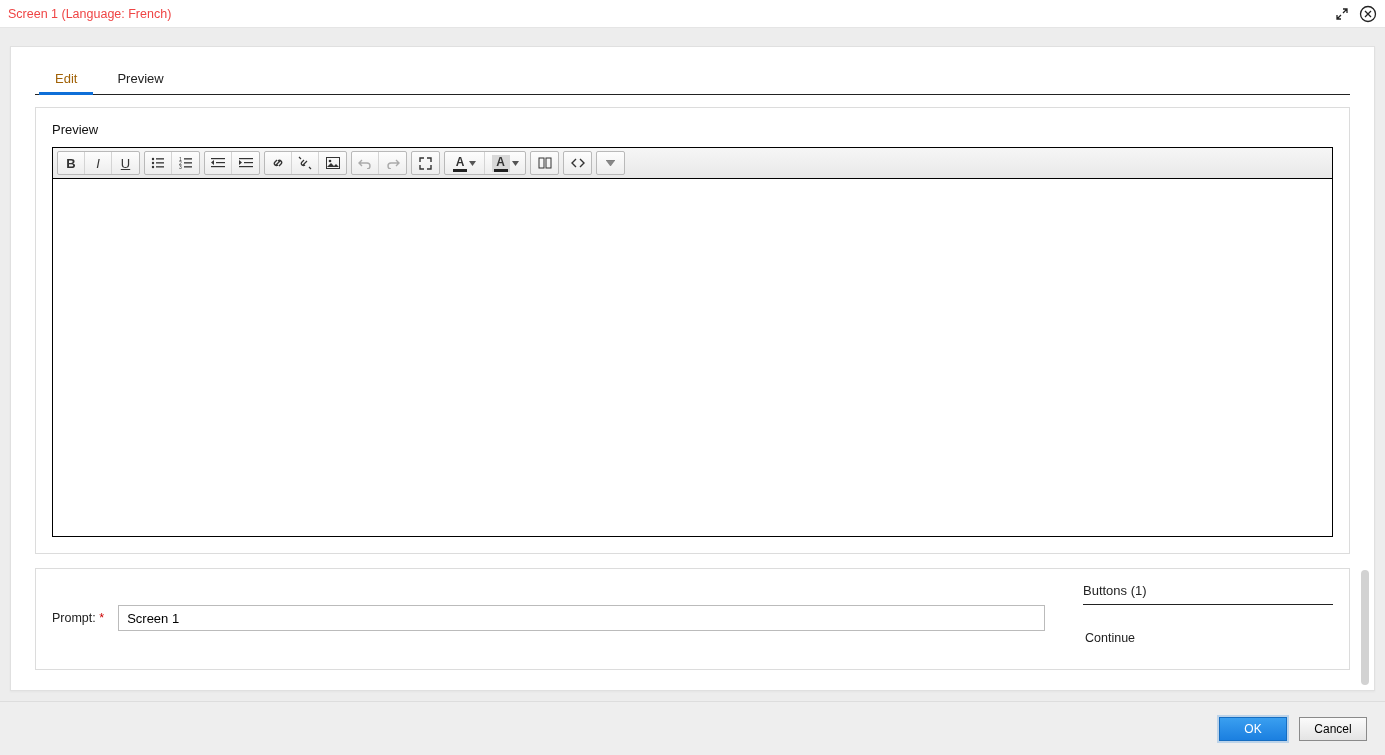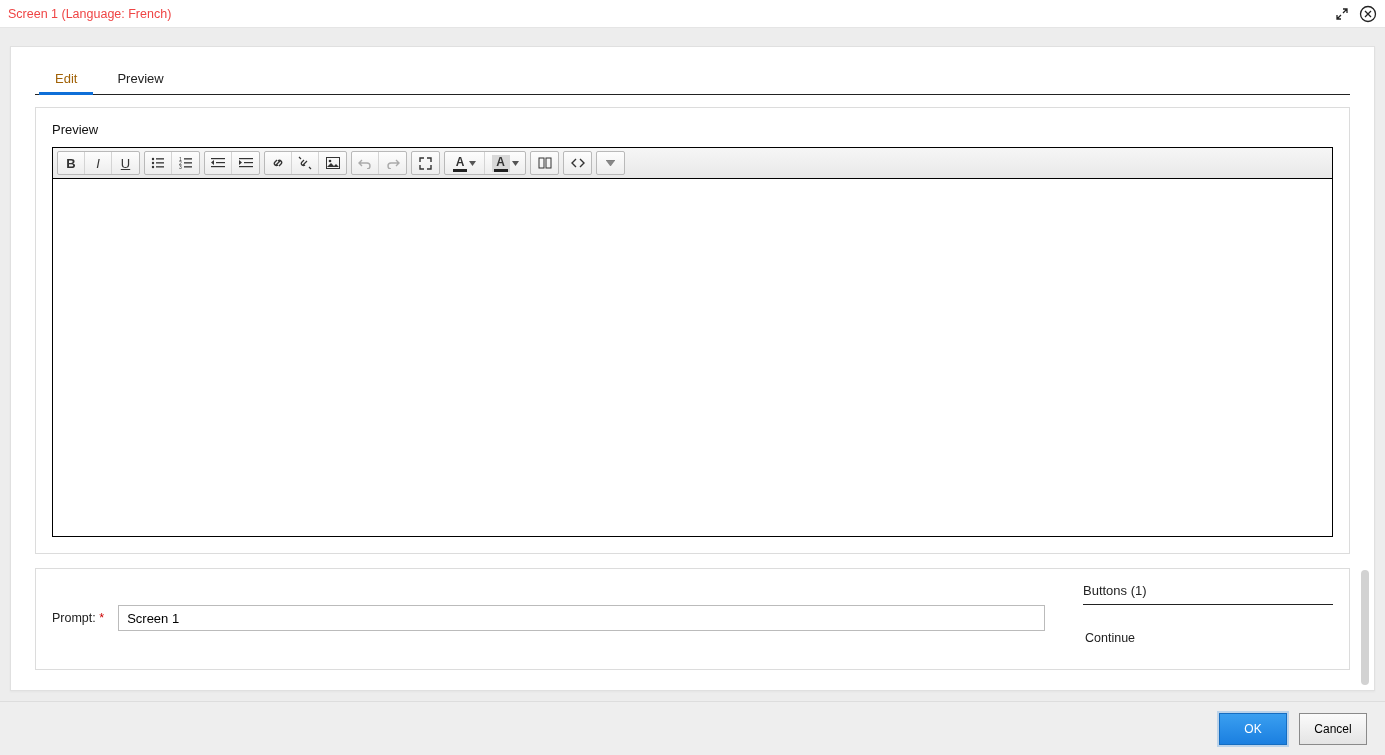--- a/index.html
+++ b/index.html
@@ -54,21 +54,21 @@
 .buttons-col { width: 250px; }
 .buttons-title { font-size: 13px; border-bottom: 1px solid #222; padding: 0 0 6px 0; margin-bottom: 16px; }
 .buttons-sub { font-size: 12.5px; font-weight: 600; border-bottom: 1px solid #888; padding: 8px 2px 6px 2px; }
 .buttons-item { font-size: 12.5px; padding: 10px 2px 8px 2px; }
 
 
 .scroll-hint { position: absolute; right: 16px; top: 570px; width: 8px; height: 115px; background: #d2d2d2; border-radius: 4px; }
 
 
 .btnbar { background: #eee; height: 54px; display: flex; align-items: center; justify-content: flex-end; padding: 0 18px; gap: 12px; border-top: 1px solid #ddd; }
-.btn { min-width: 68px; height: 32px; border: 1px solid #8a8a8a; background: linear-gradient(#fbfbfb,#e4e4e4); font-size: 12px; cursor: pointer; font-family: inherit; text-align: center; }
+.btn { min-width: 68px; height: 24px; border: 1px solid #8a8a8a; background: linear-gradient(#fbfbfb,#e4e4e4); font-size: 12px; cursor: pointer; font-family: inherit; text-align: center; }
 .btn.primary { background: linear-gradient(#3a9ff0,#1b7fe0); border-color: #156dc1; color: #fff; box-shadow: 0 0 0 2px rgba(40,130,220,0.25); }
 
 </style>
 </head>
 <body>
 
 <div class="titlebar">
   <span class="titlebar-title">Screen 1 (Language: French)</span>
   <div class="titlebar-actions">
     <span class="titlebar-icon">

